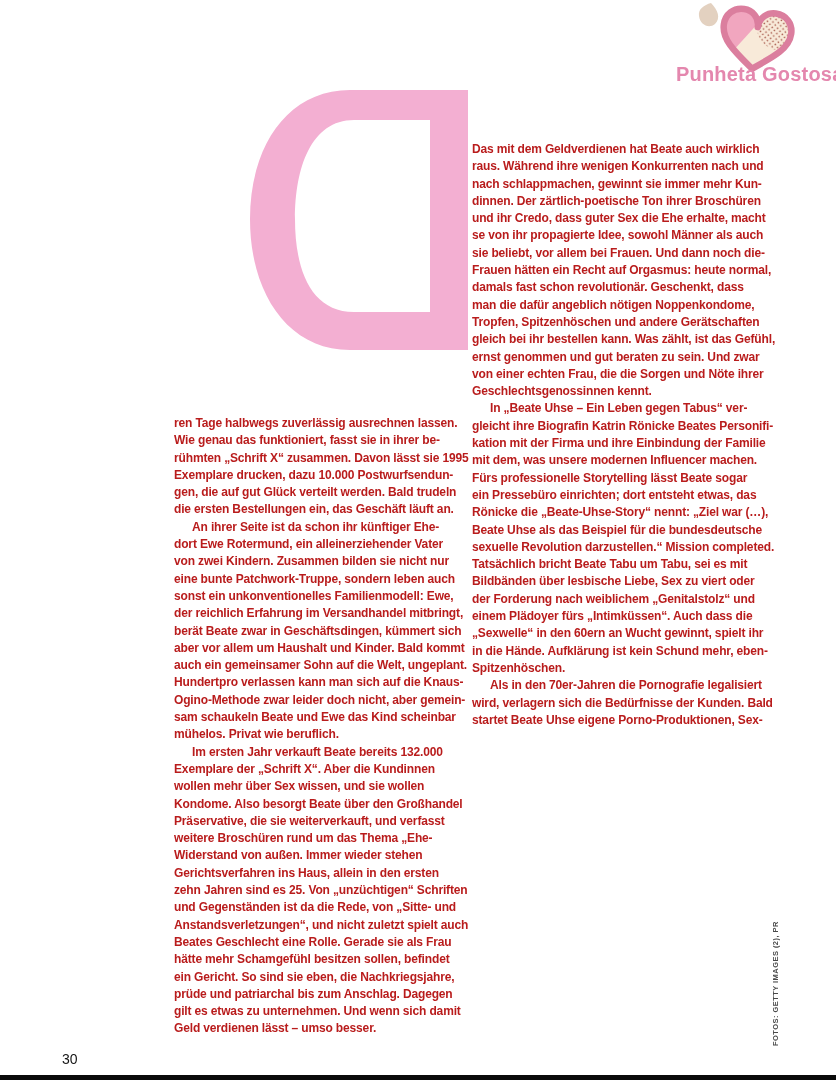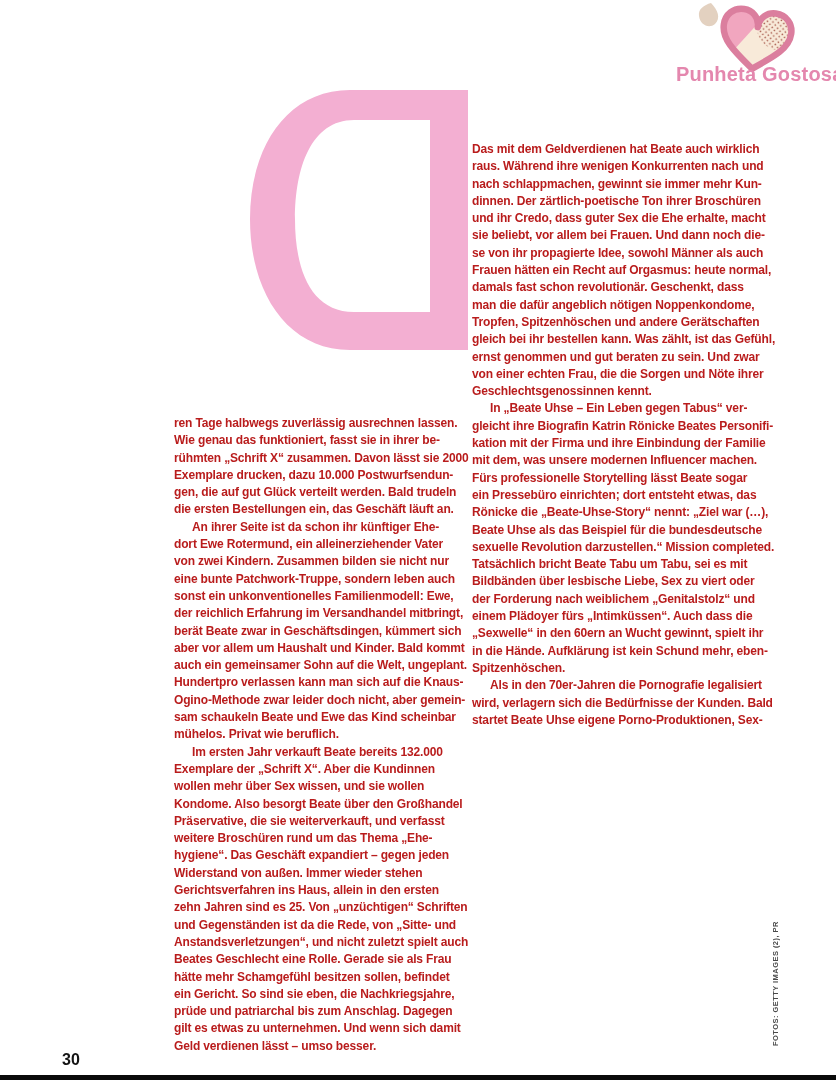--- a/index.html
+++ b/index.html
@@ -16,21 +16,21 @@
   .dropcap-svg{position:absolute;left:250px;top:90px;width:218px;height:260px;}
   .sr{position:absolute;width:1px;height:1px;overflow:hidden;clip:rect(0 0 0 0);white-space:nowrap;}
   
   .logo-heart{position:absolute;left:692px;top:2px;width:120px;height:72px;}
   .logo-text{position:absolute;left:676px;top:63px;width:164px;font-size:20px;font-weight:700;
              letter-spacing:0.2px;white-space:nowrap;font-family:"Liberation Sans",sans-serif;}
   
   .photo-credit{position:absolute;left:771px;top:1046px;transform:rotate(-90deg);
                 transform-origin:0 0;white-space:nowrap;font-size:7.5px;font-weight:700;
                 letter-spacing:0.45px;color:#4a4a4a;}
-  .page-number{position:absolute;left:62px;top:1051px;font-size:16px;font-weight:700;color:#141414;}
+  .page-number{position:absolute;left:62px;top:1051px;font-size:14px;font-weight:400;color:#141414;}
   .bottom-bar{position:absolute;left:0;bottom:0;width:836px;height:5px;}
 </style>
 </head>
 <body>
 
 <div class="page">
 
   <svg class="logo-heart" viewBox="0 0 120 72">
     <defs>
       <clipPath id="hclip">
@@ -55,21 +55,21 @@
     <path fill-rule="evenodd" d="M218 0 L100 0 C37 0 0 57 0 129 C0 202 37 260 100 260 L218 260 Z M180 30 L104 30 C61 30 45 78 45 129 C45 180 61 222 104 222 L180 222 Z" fill="#F3AFD2"></path>
   </svg>
   <span class="sr">D</span>
 
   <div class="col col-left">
 
       <div class="line">ren Tage halbwegs zuverlässig ausrechnen lassen.</div>
 
       <div class="line">Wie genau das funktioniert, fasst sie in ihrer be-</div>
 
-      <div class="line">rühmten „Schrift X“ zusammen. Davon lässt sie 2000</div>
+      <div class="line">rühmten „Schrift X“ zusammen. Davon lässt sie 1995</div>
 
       <div class="line">Exemplare drucken, dazu 10.000 Postwurfsendun-</div>
 
       <div class="line">gen, die auf gut Glück verteilt werden. Bald trudeln</div>
 
       <div class="line">die ersten Bestellungen ein, das Geschäft läuft an.</div>
 
       <div class="line indent">An ihrer Seite ist da schon ihr künftiger Ehe-</div>
 
       <div class="line">dort Ewe Rotermund, ein alleinerziehender Vater</div>
@@ -101,21 +101,20 @@
       <div class="line">Exemplare der „Schrift X“. Aber die Kundinnen</div>
 
       <div class="line">wollen mehr über Sex wissen, und sie wollen</div>
 
       <div class="line">Kondome. Also besorgt Beate über den Großhandel</div>
 
       <div class="line">Präservative, die sie weiterverkauft, und verfasst</div>
 
       <div class="line">weitere Broschüren rund um das Thema „Ehe-</div>
 
-      <div class="line">hygiene“. Das Geschäft expandiert – gegen jeden</div>
 
       <div class="line">Widerstand von außen. Immer wieder stehen</div>
 
       <div class="line">Gerichtsverfahren ins Haus, allein in den ersten</div>
 
       <div class="line">zehn Jahren sind es 25. Von „unzüchtigen“ Schriften</div>
 
       <div class="line">und Gegenständen ist da die Rede, von „Sitte- und</div>
 
       <div class="line">Anstandsverletzungen“, und nicht zuletzt spielt auch</div>
@@ -138,23 +137,23 @@
       <div class="line">Das mit dem Geldverdienen hat Beate auch wirklich</div>
 
       <div class="line">raus. Während ihre wenigen Konkurrenten nach und</div>
 
       <div class="line">nach schlappmachen, gewinnt sie immer mehr Kun-</div>
 
       <div class="line">dinnen. Der zärtlich-poetische Ton ihrer Broschüren</div>
 
       <div class="line">und ihr Credo, dass guter Sex die Ehe erhalte, macht</div>
 
+      <div class="line">se von ihr propagierte Idee, sowohl Männer als auch</div>
+
       <div class="line">sie beliebt, vor allem bei Frauen. Und dann noch die-</div>
-
-      <div class="line">se von ihr propagierte Idee, sowohl Männer als auch</div>
 
       <div class="line">Frauen hätten ein Recht auf Orgasmus: heute normal,</div>
 
       <div class="line">damals fast schon revolutionär. Geschenkt, dass</div>
 
       <div class="line">man die dafür angeblich nötigen Noppenkondome,</div>
 
       <div class="line">Tropfen, Spitzenhöschen und andere Gerätschaften</div>
 
       <div class="line">gleich bei ihr bestellen kann. Was zählt, ist das Gefühl,</div>

